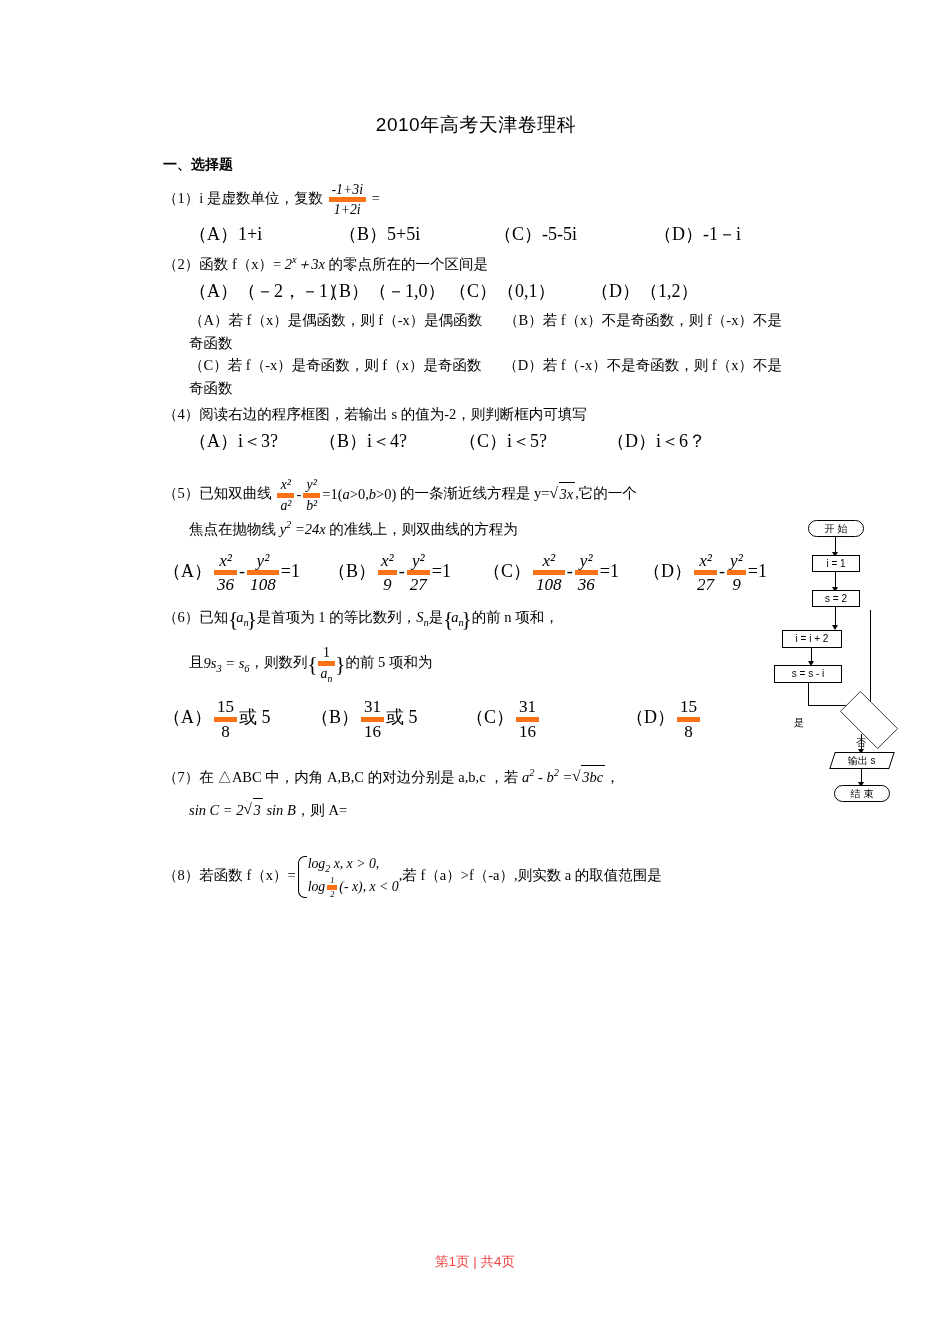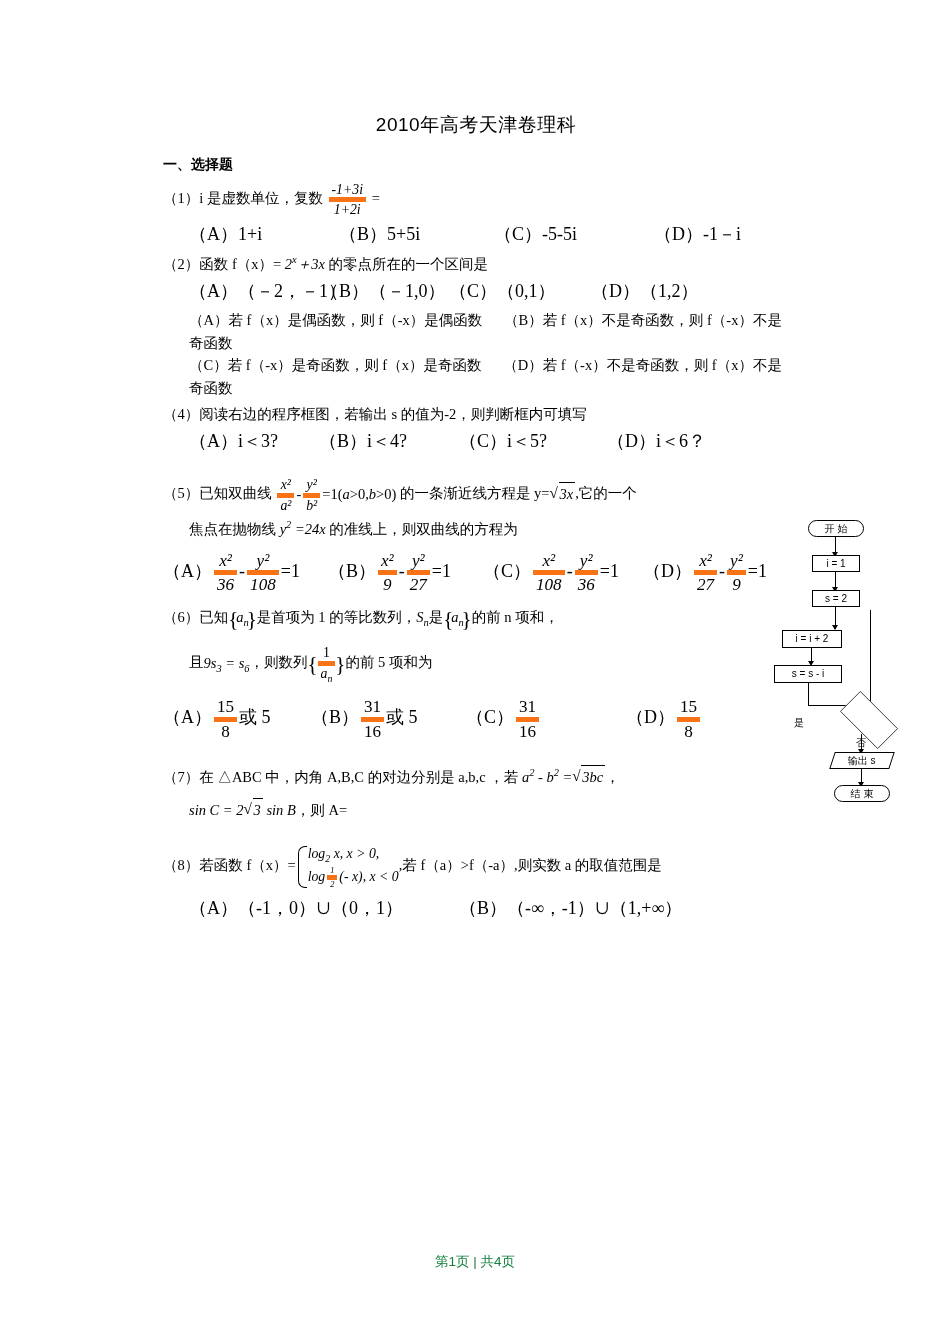--- a/index.html
+++ b/index.html
@@ -180,21 +180,21 @@
   }
 
   .footer {
     position: absolute;
     left: 0;
     right: 0;
     bottom: 73px;
     text-align: center;
     font-size: 13.5px;
     font-family: "Liberation Sans", sans-serif;
-    color: #15803d;
+    color: #ef4444;
   }
 </style>
 </head>
 <body>
 
 <div class="page">
 
   <div class="content">
 
     <div class="doc-title">2010年高考天津卷理科</div>
@@ -269,28 +269,25 @@
     </div>
 
     <div class="q" style="margin-top:24px">
       <span>（7）</span><span>在 △ABC 中，内角 A,B,C 的对边分别是 a,b,c ，若</span>
       <span class="ital">a<span class="sup">2</span> - b<span class="sup">2</span> =<span class="sqrt"><span class="rad">3bc</span></span></span><span>，</span>
     </div>
     <div class="q indent" style="margin-top:10px">
       <span class="ital">sin C = 2<span class="sqrt"><span class="rad">3</span></span> sin B</span><span>，则 A=</span>
     </div>
 
-    <div class="q" style="margin-top:22px">
+    <div class="q" style="margin-top:32px">
       <span>（8）</span><span>若函数 f（x）=</span><span class="cases">
         <span class="ital">log<span class="sub">2</span> x, x &gt; 0,</span><br>
         <span class="ital">log<span class="frac" style="font-size:0.6em"><span class="num">1</span><span class="den">2</span></span>(- x), x &lt; 0</span>
       </span><span>,若 f（a）&gt;f（-a）,则实数 a 的取值范围是</span>
-    </div>
-    <div class="opts indent" style="margin-top:6px">
-      <span class="opt" style="width:270px">（A）（-1，0）∪（0，1）</span><span class="opt">（B）（-∞，-1）∪（1,+∞）</span>
     </div>
 
   </div>
 
   <div class="flow">
     <div class="fbox fround" style="left:48px; top:0; width:56px; height:17px;">开  始</div>
     <div class="fline" style="left:75px; top:17px; width:1px; height:18px;"></div>
     <div class="arrow" style="left:72px; top:32px;"></div>
 
     <div class="fbox" style="left:52px; top:35px; width:48px; height:17px;text-align:center;">i = 1</div>

